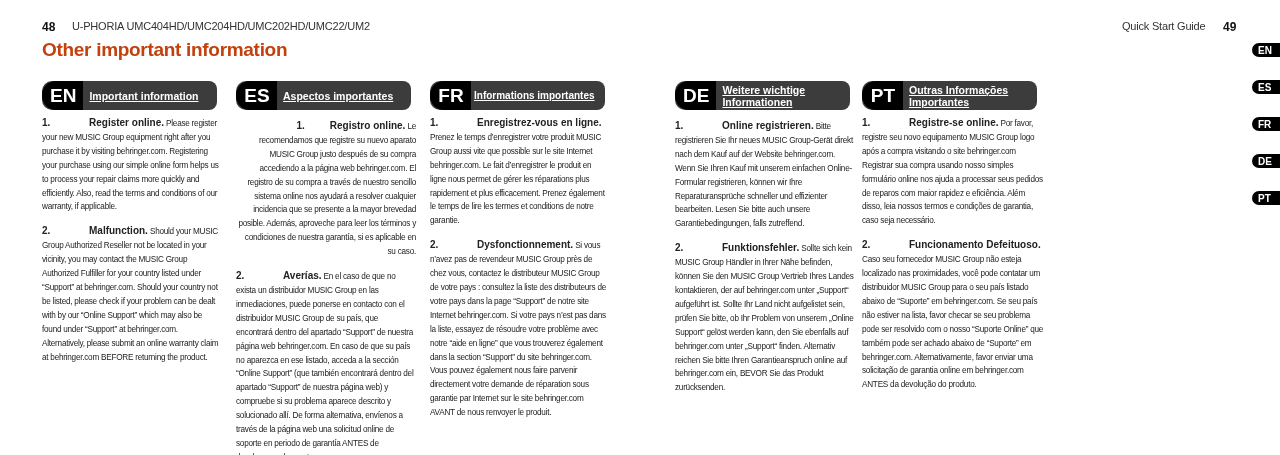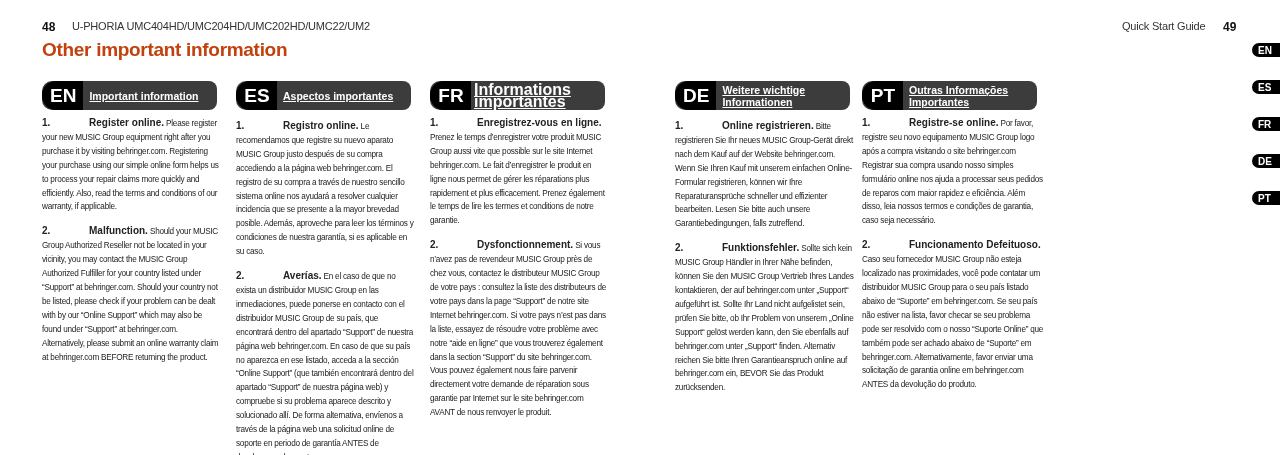--- a/index.html
+++ b/index.html
@@ -58,34 +58,34 @@
     <span class="num">2.</span><span class="head">Malfunction.</span>
     <span>Should your MUSIC Group Authorized Reseller not be located in your vicinity, you may contact the MUSIC Group Authorized Fulfiller for your country listed under “Support” at behringer.com. Should your country not be listed, please check if your problem can be dealt with by our “Online Support” which may also be found under “Support” at behringer.com. Alternatively, please submit an online warranty claim at behringer.com BEFORE returning the product.</span>
   </div>
 </div>
 
 <div class="col" style="left:236px; width:180px;">
   <div class="badge" style="width:175px;">
     <div class="code">ES</div>
     <div class="label">Aspectos importantes</div>
   </div>
-  <div class="item" style="margin-top:9px;">
+  <div class="item" style="margin-top:9px;text-align:right;">
     <span class="num">1.</span><span class="head">Registro online.</span>
     <span>Le recomendamos que registre su nuevo aparato MUSIC Group justo después de su compra accediendo a la página web behringer.com. El registro de su compra a través de nuestro sencillo sistema online nos ayudará a resolver cualquier incidencia que se presente a la mayor brevedad posible. Además, aproveche para leer los términos y condiciones de nuestra garantía, si es aplicable en su caso.</span>
   </div>
   <div class="item">
     <span class="num">2.</span><span class="head">Averías.</span>
     <span>En el caso de que no exista un distribuidor MUSIC Group en las inmediaciones, puede ponerse en contacto con el distribuidor MUSIC Group de su país, que encontrará dentro del apartado “Support” de nuestra página web behringer.com. En caso de que su país no aparezca en ese listado, acceda a la sección “Online Support” (que también encontrará dentro del apartado “Support” de nuestra página web) y compruebe si su problema aparece descrito y solucionado allí. De forma alternativa, envíenos a través de la página web una solicitud online de soporte en periodo de garantía ANTES de devolvernos el aparato.</span>
   </div>
 </div>
 
 <div class="col" style="left:430px; width:178px;">
   <div class="badge" style="width:175px;">
     <div class="code">FR</div>
-    <div class="label" style="padding:0 3px; font-size:16px;">Informations importantes</div>
+    <div class="label" style="padding:0 3px; font-size:10px;">Informations importantes</div>
   </div>
   <div class="item" style="margin-top:6px;">
     <span class="num">1.</span><span class="head">Enregistrez-vous en ligne.</span>
     <span>Prenez le temps d’enregistrer votre produit MUSIC Group aussi vite que possible sur le site Internet behringer.com. Le fait d’enregistrer le produit en ligne nous permet de gérer les réparations plus rapidement et plus efficacement. Prenez également le temps de lire les termes et conditions de notre garantie.</span>
   </div>
   <div class="item">
     <span class="num">2.</span><span class="head">Dysfonctionnement.</span>
     <span>Si vous n’avez pas de revendeur MUSIC Group près de chez vous, contactez le distributeur MUSIC Group de votre pays : consultez la liste des distributeurs de votre pays dans la page “Support” de notre site Internet behringer.com. Si votre pays n’est pas dans la liste, essayez de résoudre votre problème avec notre “aide en ligne” que vous trouverez également dans la section “Support” du site behringer.com. Vous pouvez également nous faire parvenir directement votre demande de réparation sous garantie par Internet sur le site behringer.com AVANT de nous renvoyer le produit.</span>
   </div>
 </div>

